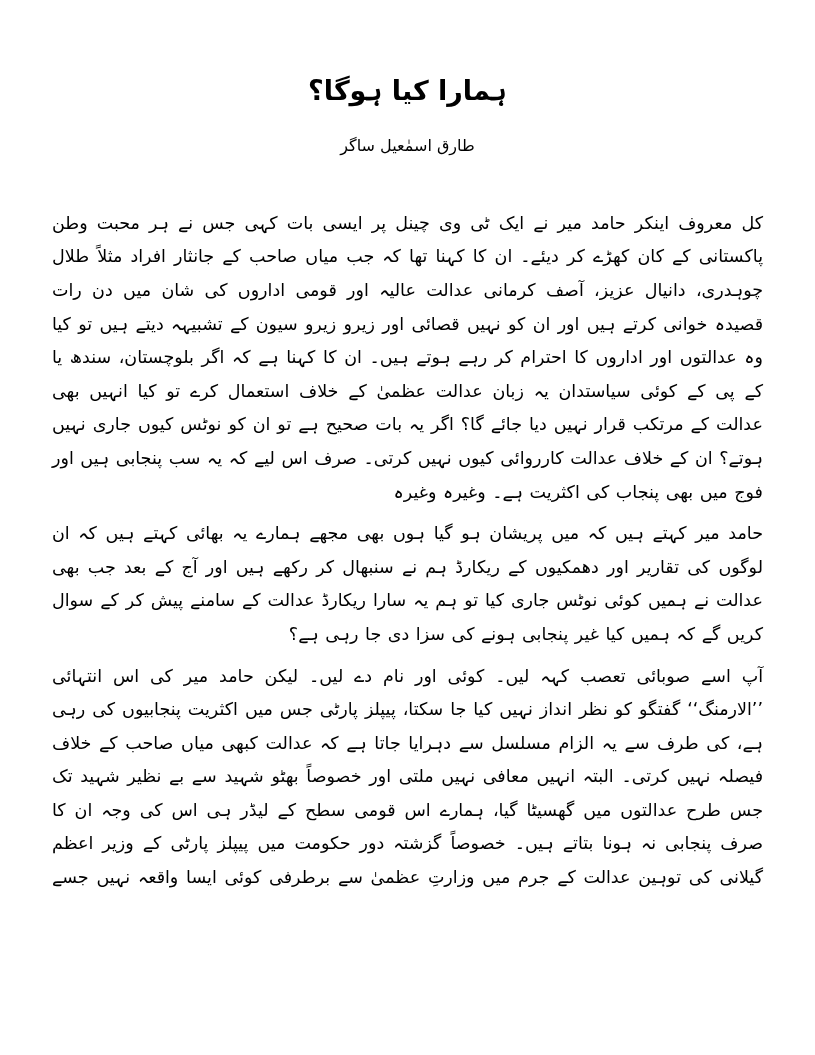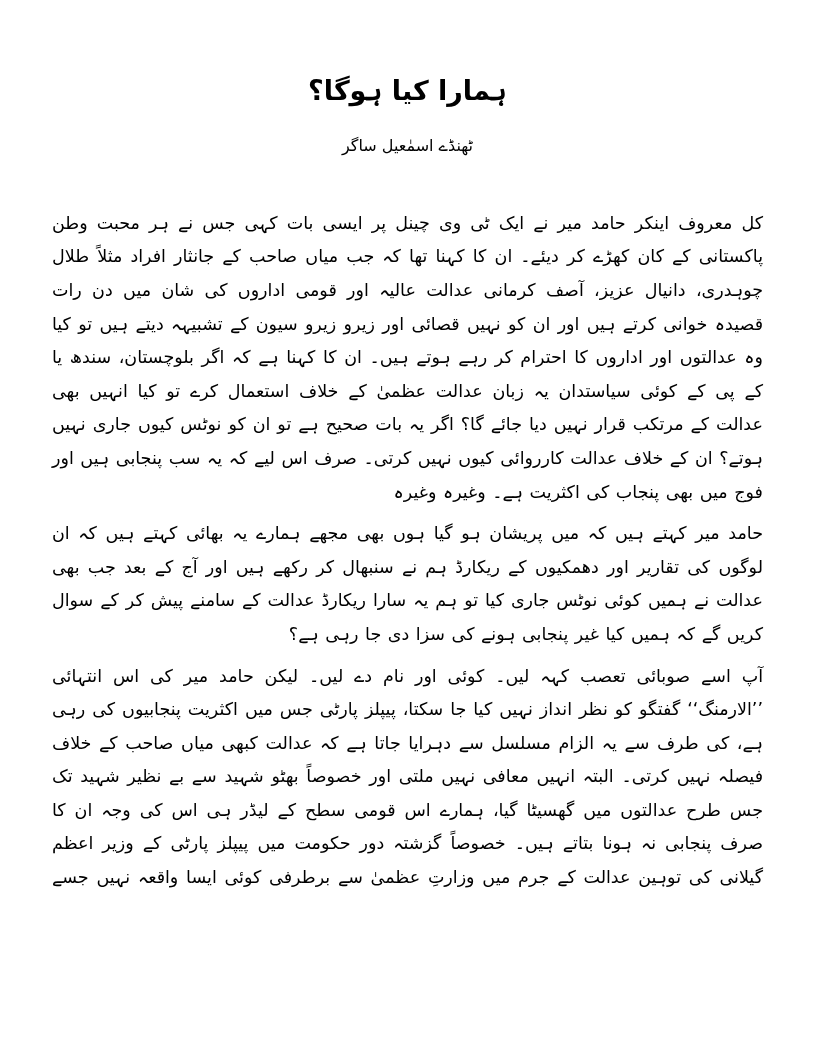--- a/index.html
+++ b/index.html
@@ -49,21 +49,21 @@
     margin-top: 8px;
   }
 </style>
 </head>
 <body>
 
 <div class="page">
 
   <h1 class="title">ہمارا کیا ہوگا؟</h1>
 
-  <div class="author">ٹھنڈے اسمٰعیل ساگر</div>
+  <div class="author">طارق اسمٰعیل ساگر</div>
 
   <div class="body-text">
     <p>کل معروف اینکر حامد میر نے ایک ٹی وی چینل پر ایسی بات کہی جس نے ہر محبت وطن پاکستانی کے کان کھڑے کر دیئے۔ ان کا کہنا تھا کہ جب میاں صاحب کے جانثار افراد مثلاً طلال چوہدری، دانیال عزیز، آصف کرمانی عدالت عالیہ اور قومی اداروں کی شان میں دن رات قصیدہ خوانی کرتے ہیں اور ان کو نہیں قصائی اور زیرو زیرو سیون کے تشبیہہ دیتے ہیں تو کیا وہ عدالتوں اور اداروں کا احترام کر رہے ہوتے ہیں۔ ان کا کہنا ہے کہ اگر بلوچستان، سندھ یا کے پی کے کوئی سیاستدان یہ زبان عدالت عظمیٰ کے خلاف استعمال کرے تو کیا انہیں بھی عدالت کے مرتکب قرار نہیں دیا جائے گا؟ اگر یہ بات صحیح ہے تو ان کو نوٹس کیوں جاری نہیں ہوتے؟ ان کے خلاف عدالت کارروائی کیوں نہیں کرتی۔ صرف اس لیے کہ یہ سب پنجابی ہیں اور فوج میں بھی پنجاب کی اکثریت ہے۔ وغیرہ وغیرہ</p>
     <p>حامد میر کہتے ہیں کہ میں پریشان ہو گیا ہوں بھی مجھے ہمارے یہ بھائی کہتے ہیں کہ ان لوگوں کی تقاریر اور دھمکیوں کے ریکارڈ ہم نے سنبھال کر رکھے ہیں اور آج کے بعد جب بھی عدالت نے ہمیں کوئی نوٹس جاری کیا تو ہم یہ سارا ریکارڈ عدالت کے سامنے پیش کر کے سوال کریں گے کہ ہمیں کیا غیر پنجابی ہونے کی سزا دی جا رہی ہے؟</p>
     <p>آپ اسے صوبائی تعصب کہہ لیں۔ کوئی اور نام دے لیں۔ لیکن حامد میر کی اس انتہائی ’’الارمنگ‘‘ گفتگو کو نظر انداز نہیں کیا جا سکتا، پیپلز پارٹی جس میں اکثریت پنجابیوں کی رہی ہے، کی طرف سے یہ الزام مسلسل سے دہرایا جاتا ہے کہ عدالت کبھی میاں صاحب کے خلاف فیصلہ نہیں کرتی۔ البتہ انہیں معافی نہیں ملتی اور خصوصاً بھٹو شہید سے بے نظیر شہید تک جس طرح عدالتوں میں گھسیٹا گیا، ہمارے اس قومی سطح کے لیڈر ہی اس کی وجہ ان کا صرف پنجابی نہ ہونا بتاتے ہیں۔ خصوصاً گزشتہ دور حکومت میں پیپلز پارٹی کے وزیر اعظم گیلانی کی توہین عدالت کے جرم میں وزارتِ عظمیٰ سے برطرفی کوئی ایسا واقعہ نہیں جسے ٹھنڈے پیٹوں برداشت کیا جائے۔ انگریزی کے ایک محاورے کے مطابق ’’باتوں سے اقدامات زیادہ زور وشور کے حامل ہوتے ہیں‘‘ ہماری گفتگو چاہے کتنی ہی مہذب ہو اگر ہمارے اعمال اور اقدامات اس کے برعکس ہیں تو کوئی ہماری دانشوری پر تھوکنا بھی پسند نہیں کرے گا۔ گزشتہ 70 سال سے پاکستان کے ہر صوبے کے عوام پنجاب سے شاکی رہے ہیں۔ ہمارے سرائیکی بھائی جو پنجاب سے سب سے زیادہ منسلک ہیں وہ بھی پنجاب کو ’’تخت لاہور‘‘ سے تشبیہہ دیتے ہیں اور ان کا مرغوب نعرہ ’’اساں قیدی تخت لاہور دے‘‘ ہے۔ پہلے پہل مجھے بھی ان باتوں پر آپ کی طرح بہت غصہ آتا تھا اور میں بھی قومی یکجہتی کے لیے ایسی سوچ کو کم قاتل جیسا تھا لیکن سوال یہ پیدا ہوتا ہے کہ ایسی سوچ جنم کیوں لیتی ہے؟ آپ شرارتی لوگوں کو پروپیگنڈا کا موقعہ کیسے دیتے ہیں؟ اپنے غیر آئینی، غیر فطری، غیر ضروری اور غیر قانونی اقدامات کے ذریعے ۔۔۔۔۔۔ میاں شہباز شریف سرائیکی بیلٹ کی ترقی کے لیے جس شدت سے آرزو مند ہیں اس کا اندازہ</p>
   </div>
 
 </div>
 
 </body></html>

